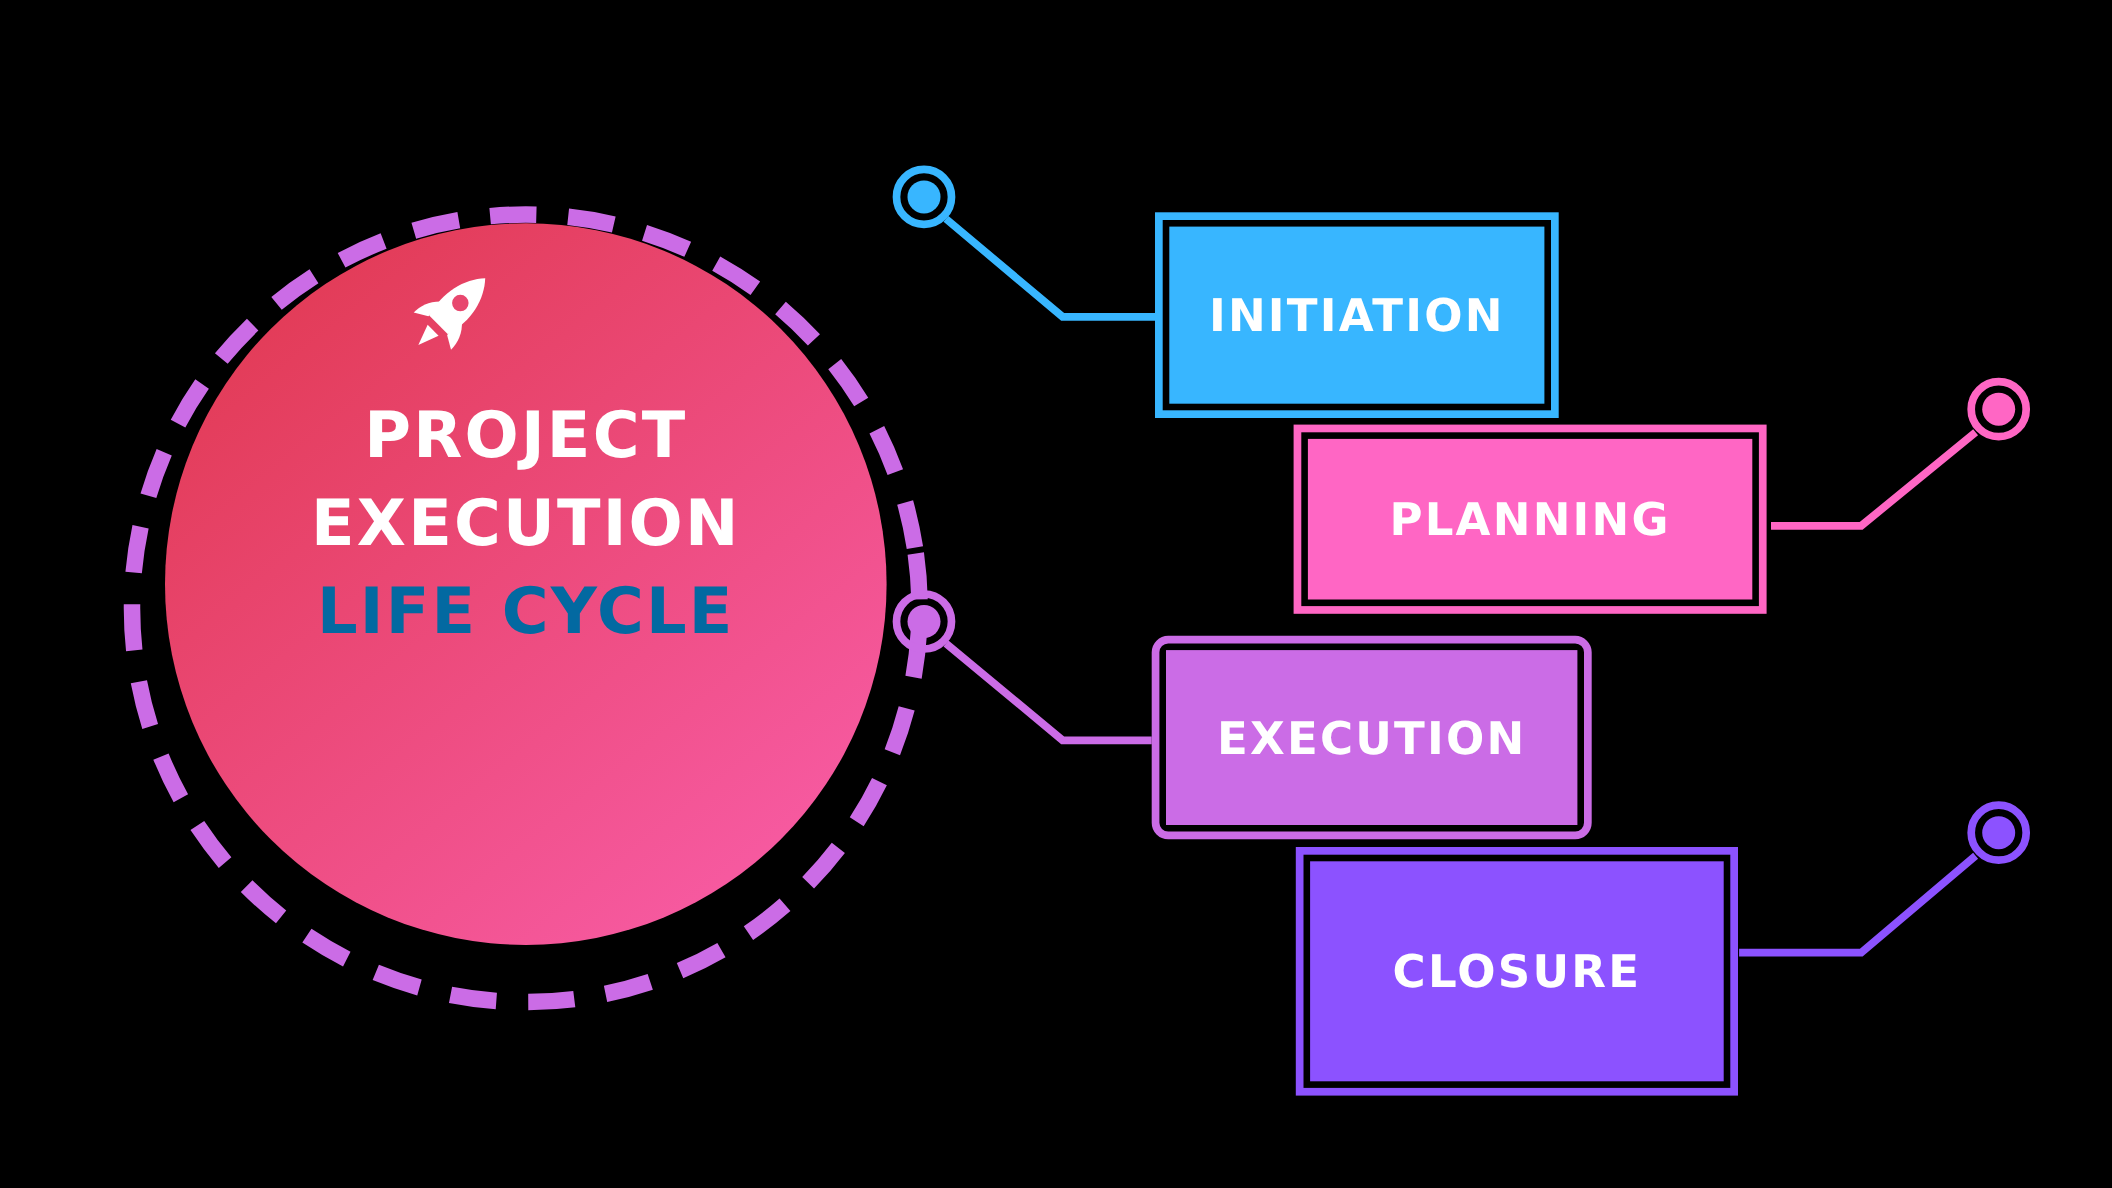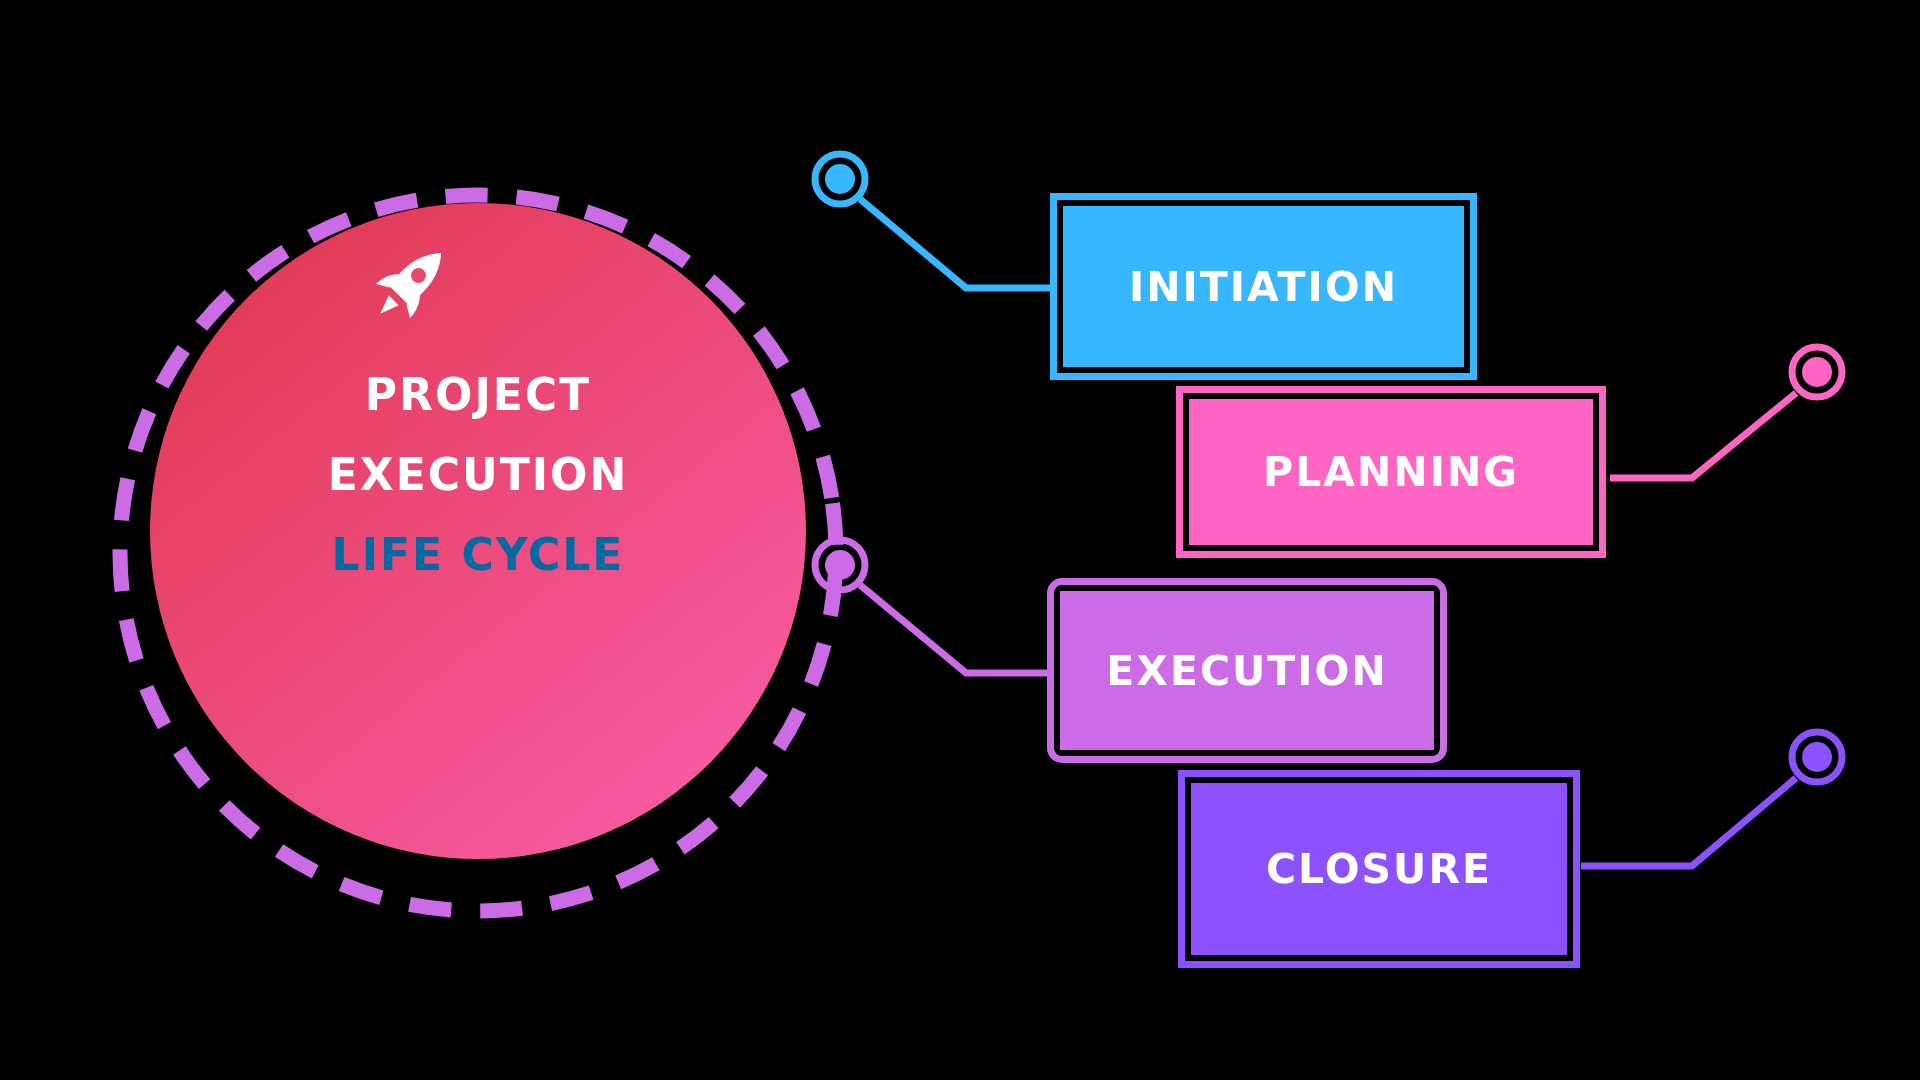--- a/index.html
+++ b/index.html
@@ -10,40 +10,40 @@
   }
   .canvas{position:absolute;left:0;top:0;width:1920px;height:1080px;}
   svg.layer{position:absolute;left:0;top:0;}
   
   .center-title{
     position:absolute;left:178px;top:355px;width:600px;
     text-align:center;z-index:3;
   }
   .center-title .line{
     display:block;height:80px;line-height:80px;
-    font-size:44px;font-weight:bold;letter-spacing:2px;
+    font-size:58px;font-weight:bold;letter-spacing:2px;
     color:#ffffff;white-space:nowrap;
   }
   
   .stage{
     position:absolute;box-sizing:border-box;
     border:7px solid currentColor;padding:6px;z-index:2;
   }
   .stage .fill{
     width:100%;height:100%;background:currentColor;
     display:flex;align-items:center;justify-content:center;
   }
   .stage .label{
     font-size:41px;font-weight:bold;letter-spacing:2px;
     color:#ffffff;white-space:nowrap;
   }
-  .pos-0{left:1050px;top:193px;width:427px;height:187px;text-align:right;}
+  .pos-0{left:1050px;top:193px;width:367px;height:187px;text-align:right;}
   .pos-1{left:1176px;top:386px;width:430px;height:172px;}
   .pos-2{left:1047px;top:578px;width:400px;height:185px;}
-  .pos-3{left:1178px;top:770px;width:402px;height:198px;}
+  .pos-3{left:1178px;top:770px;width:402px;height:226px;}
 </style>
 </head>
 <body style="background: rgb(0, 0, 0);">
 
 <div class="canvas">
 
   <svg class="layer" width="1920" height="1080" viewBox="0 0 1920 1080">
     <defs>
       <linearGradient id="circleGrad" gradientUnits="userSpaceOnUse" x1="270" y1="240" x2="740" y2="820">
         <stop id="grad-start" offset="0" stop-color="#E23B56"></stop>

